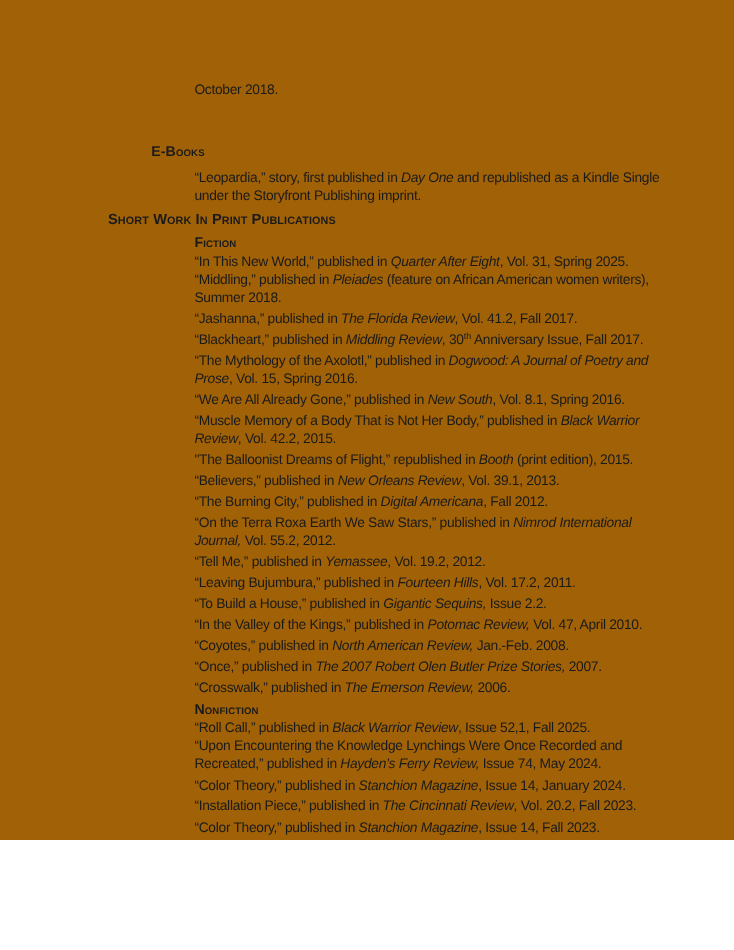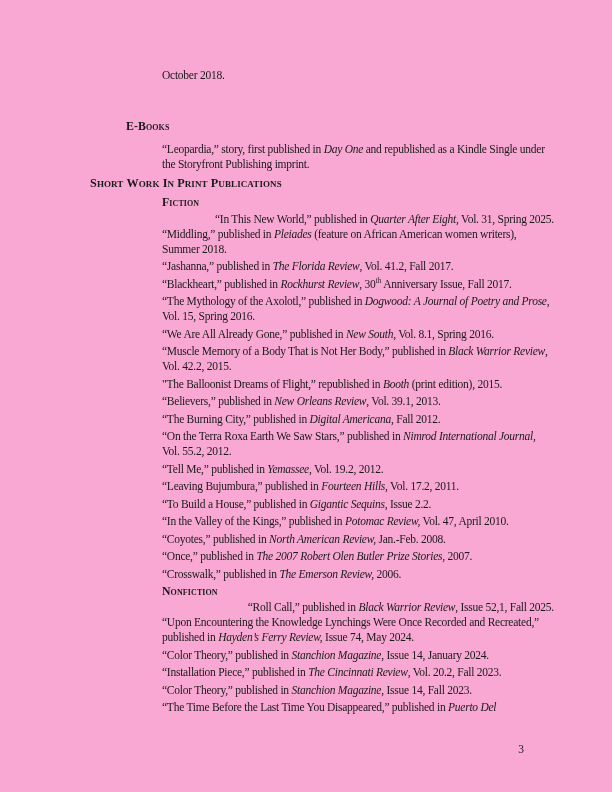--- a/index.html
+++ b/index.html
@@ -3,23 +3,23 @@
 <meta charset="utf-8">
 <style>
   html, body {
     margin: 0;
     padding: 0;
     background: #ffffff;
   }
   .page {
     position: relative;
     width: 612px;
-    height: 792px;
-    background: #f9a8d4;
-    font-family: Liberation Serif, serif;
+    height: 700px;
+    background: #a16207;
+    font-family: Liberation Sans, sans-serif;
     font-size: 11.5px;
     color: #1a1a1a;
     letter-spacing: -0.25px;
     overflow: hidden;
     box-sizing: border-box;
   }
   .content {
     position: absolute;
     top: 68px;
     left: 90px;
@@ -33,21 +33,20 @@
     padding: 0;
     font-weight: normal;
   }
   .entry {
     width: 392px;
     line-height: 15px;
     margin-bottom: 2.5px;
   }
   .entry.tight {
     margin-bottom: 0;
-    text-align: right;
   }
   .cont-line {
     line-height: 15px;
     margin-bottom: 9px;
   }
   .heading {
     font-weight: bold;
     font-variant: small-caps;
     letter-spacing: 0.1px;
     line-height: 15px;
@@ -104,21 +103,21 @@
       </div>
 
     <h2 class="heading h-level1">Short Work In Print Publications</h2>
 
     <h3 class="heading h-level3 indent-2">Fiction</h3>
 
     <div class="indent-2">
         <p class="entry tight"><span>“In This New World,” published in </span><i>Quarter After Eight</i><span>, Vol. 31, Spring 2025.</span></p>
         <p class="entry"><span>“Middling,” published in </span><i>Pleiades</i><span> (feature on African American women writers), Summer 2018.</span></p>
         <p class="entry"><span>“Jashanna,” published in </span><i>The Florida Review</i><span>, Vol. 41.2, Fall 2017.</span></p>
-        <p class="entry"><span>“Blackheart,” published in </span><i>Rockhurst Review</i><span>, 30</span><sup>th</sup><span> Anniversary Issue, Fall 2017.</span></p>
+        <p class="entry"><span>“Blackheart,” published in </span><i>Middling Review</i><span>, 30</span><sup>th</sup><span> Anniversary Issue, Fall 2017.</span></p>
         <p class="entry"><span>“The Mythology of the Axolotl,” published in </span><i>Dogwood: A Journal of Poetry and Prose</i><span>, Vol. 15, Spring 2016.</span></p>
         <p class="entry"><span>“We Are All Already Gone,” published in </span><i>New South</i><span>, Vol. 8.1, Spring 2016.</span></p>
         <p class="entry"><span>“Muscle Memory of a Body That is Not Her Body,” published in </span><i>Black Warrior Review</i><span>, Vol. 42.2, 2015.</span></p>
         <p class="entry"><span>"The Balloonist Dreams of Flight,” republished in </span><i>Booth</i><span> (print edition), 2015.</span></p>
         <p class="entry"><span>“Believers,” published in </span><i>New Orleans Review</i><span>, Vol. 39.1, 2013.</span></p>
         <p class="entry"><span>“The Burning City,” published in </span><i>Digital Americana</i><span>, Fall 2012.</span></p>
         <p class="entry"><span>“On the Terra Roxa Earth We Saw Stars,” published in </span><i>Nimrod International Journal,</i><span> Vol. 55.2, 2012.</span></p>
         <p class="entry"><span>“Tell Me,” published in </span><i>Yemassee</i><span>, Vol. 19.2, 2012.</span></p>
         <p class="entry"><span>“Leaving Bujumbura,” published in </span><i>Fourteen Hills</i><span>, Vol. 17.2, 2011.</span></p>
         <p class="entry"><span>“To Build a House,” published in </span><i>Gigantic Sequins,</i><span> Issue 2.2.</span></p>

